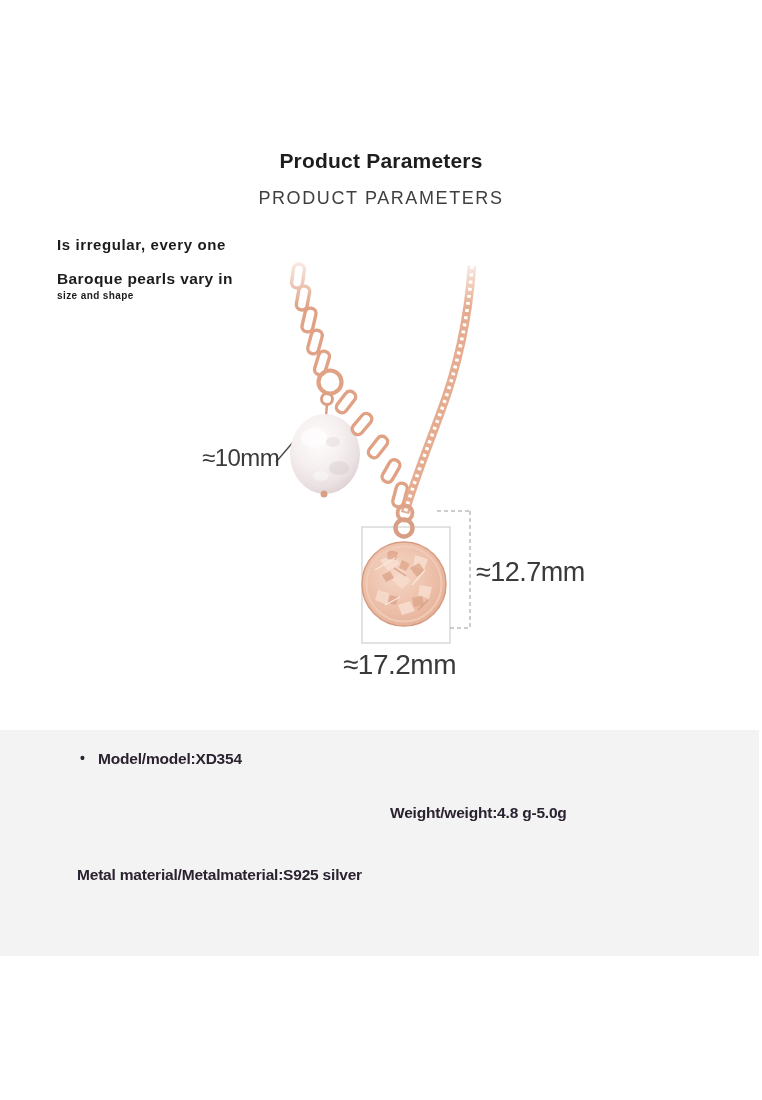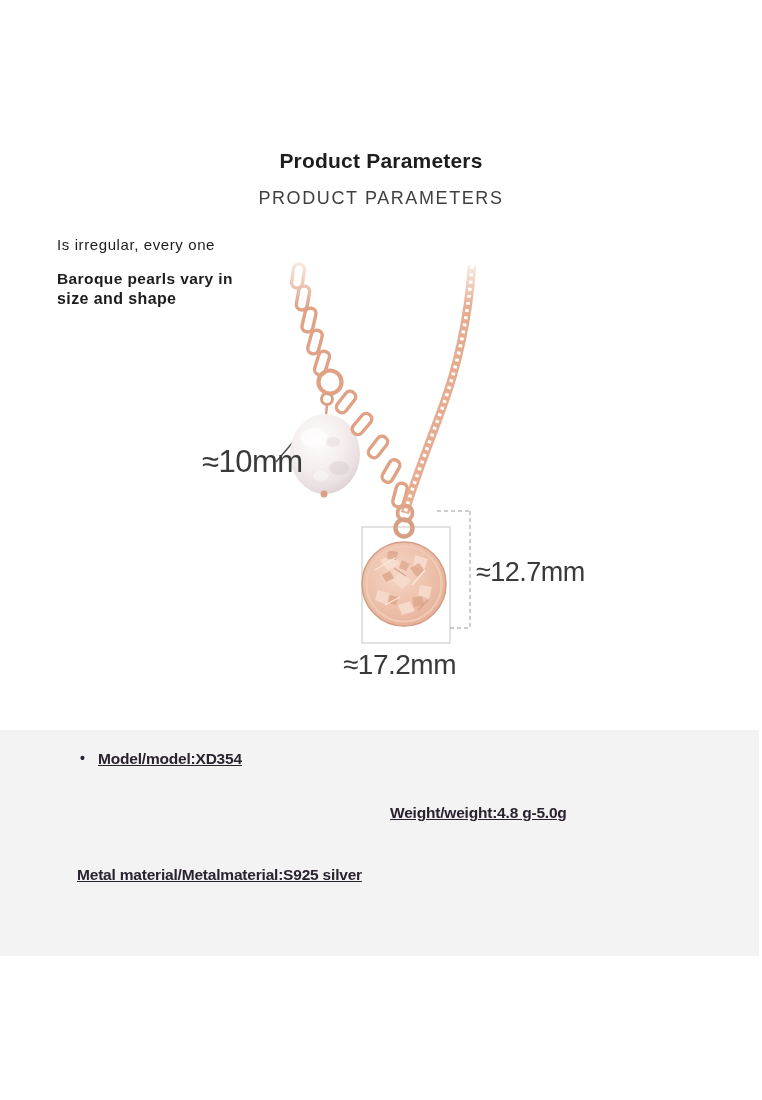--- a/index.html
+++ b/index.html
@@ -12,39 +12,39 @@
     position:absolute;top:149px;left:0;width:762px;text-align:center;
     font-size:21px;font-weight:700;color:#1d1d1d;letter-spacing:0.2px;
   }
   .subtitle{
     position:absolute;top:188px;left:0;width:762px;text-align:center;
     font-size:18px;font-weight:400;color:#3f3f3f;letter-spacing:1.6px;
   }
   
   .annotation{position:absolute;left:24px;top:226px;color:#1c1c1c;}
   .ann-l1{font-size:14.5px;font-weight:700;letter-spacing:0.1px;}
-  .ann-l2{font-size:15px;font-weight:400;letter-spacing:0.6px;margin:10px 0 17px 33px;}
+  .ann-l2{font-size:15px;font-weight:700;letter-spacing:0.6px;margin:10px 0 17px 33px;}
   .ann-l3{font-size:15.5px;font-weight:700;letter-spacing:0.4px;margin:16px 0 0 33px;}
-  .ann-l4{font-size:16px;font-weight:700;letter-spacing:0.4px;margin:2px 0 8px 33px;}
+  .ann-l4{font-size:10px;font-weight:700;letter-spacing:0.4px;margin:2px 0 8px 33px;}
   
   .photo{position:absolute;left:0;top:0;width:762px;height:1100px;}
   
   .measure{
     position:absolute;color:#3a3a3a;font-weight:400;letter-spacing:-0.5px;
     font-family:"Liberation Sans","DejaVu Sans",sans-serif;white-space:nowrap;
   }
-  #m-pearl{left:202px;top:444px;font-size:31px;}
+  #m-pearl{left:202px;top:444px;font-size:24px;}
   #m-height{left:476px;top:557px;font-size:27px;}
   #m-width{left:343px;top:649px;font-size:28px;}
   
   .panel{
     position:absolute;left:0;top:730px;width:759px;height:226px;background:#f3f3f3;
     color:#2b2230;
   }
-  .spec{position:absolute;font-size:15.5px;font-weight:700;letter-spacing:-0.2px;white-space:nowrap;text-decoration:underline;}
+  .spec{position:absolute;font-size:15.5px;font-weight:700;letter-spacing:-0.2px;white-space:nowrap;}
   .bullet{display:inline-block;width:18px;font-size:14px;vertical-align:1px;}
   #spec-model{left:80px;top:20px;}
   #spec-color{left:396px;top:20px;}
   #spec-category{left:80px;top:75px;}
   #spec-weight{left:390px;top:74px;}
   #spec-material{left:77px;top:136px;}
   .note{
     position:absolute;left:57px;top:181px;width:690px;
     font-size:15px;font-weight:700;letter-spacing:-0.3px;color:#292020;line-height:19px;
     white-space:nowrap;

